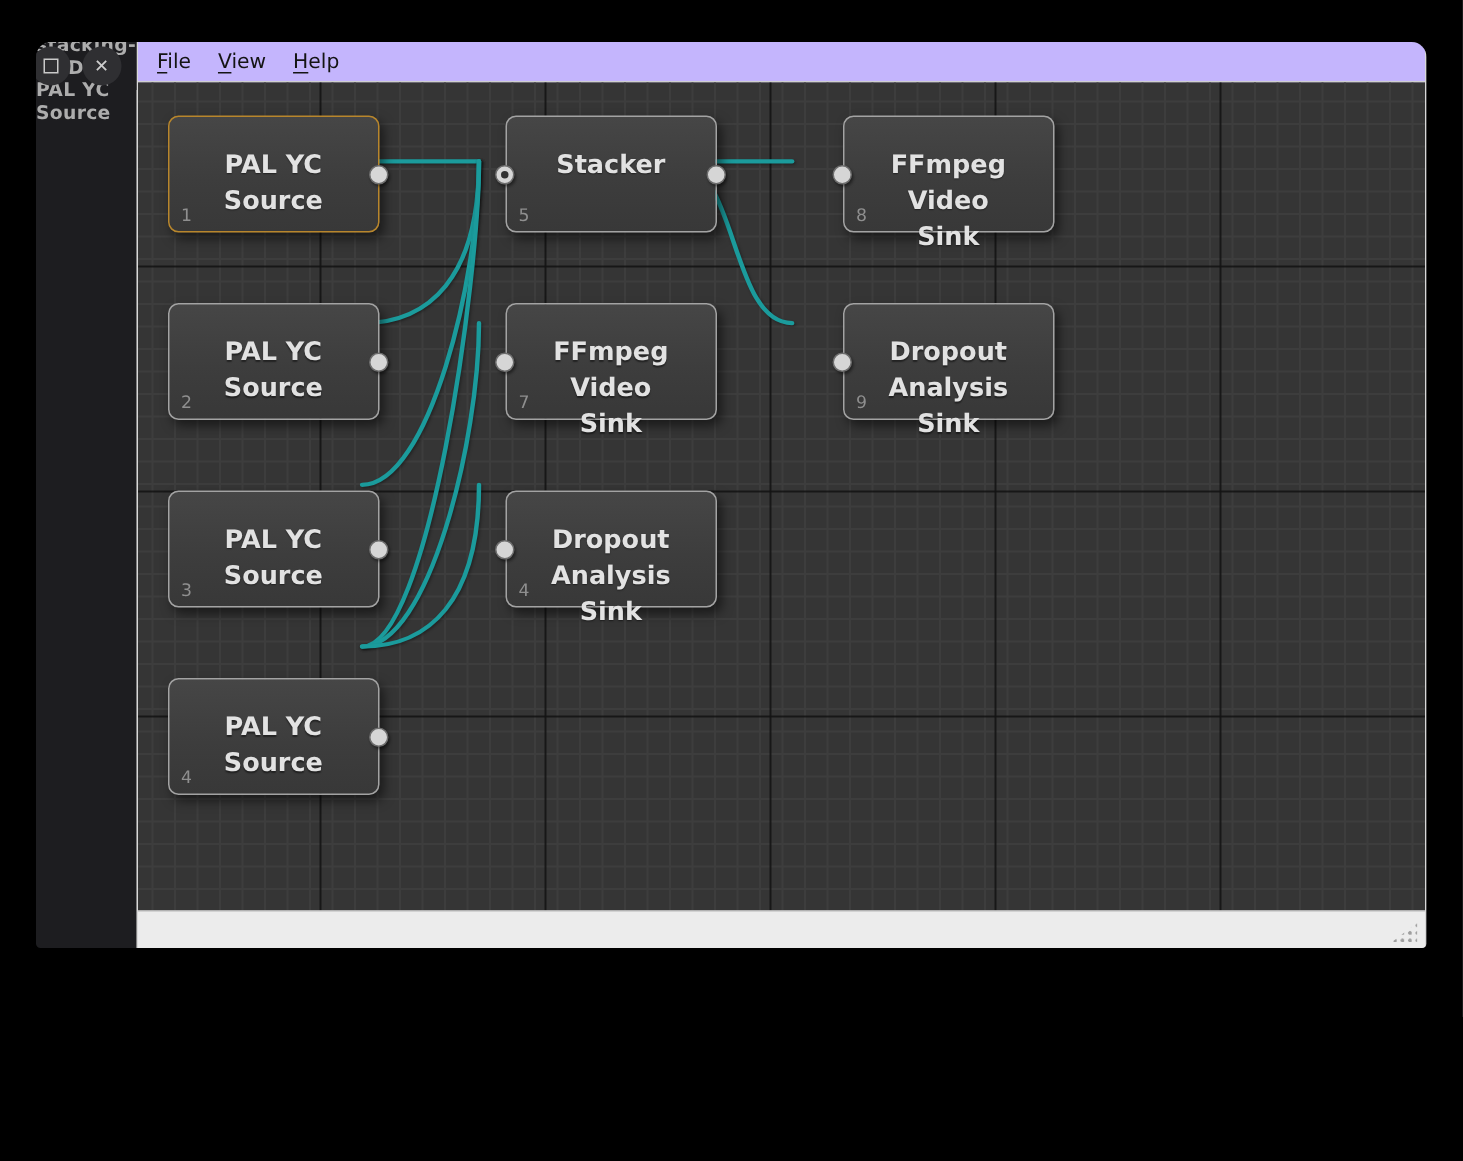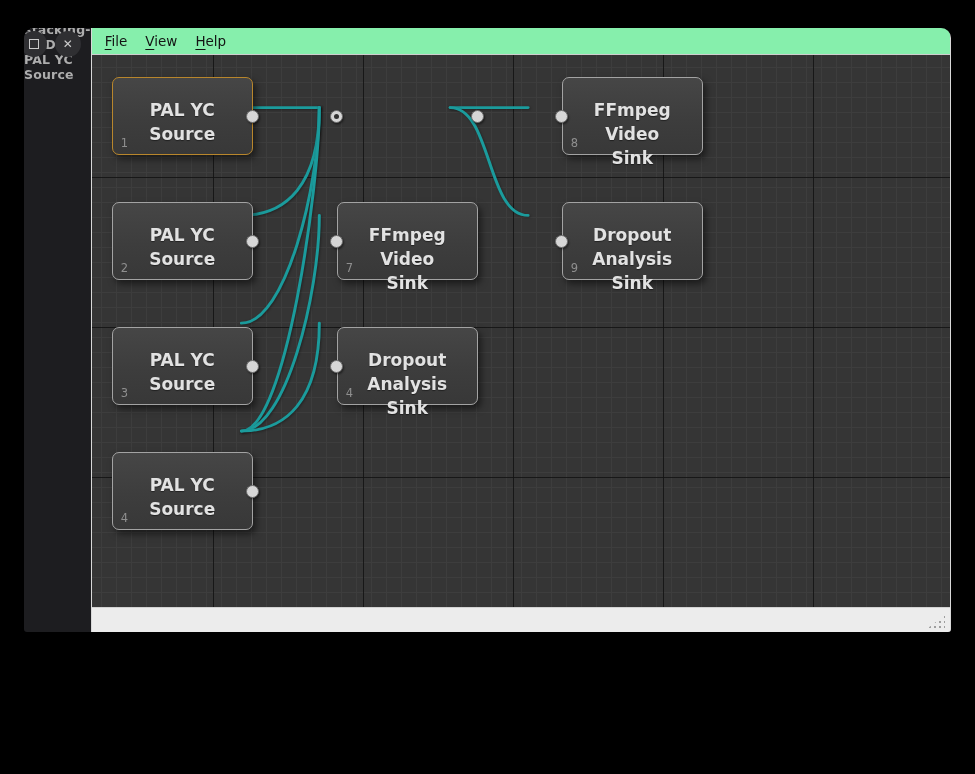--- a/index.html
+++ b/index.html
@@ -33,21 +33,21 @@
   .max-glyph{width:8px;height:8px;border:1.6px solid #c9c9c9;display:block;}
   .close-glyph{color:#cdcdcd;font-size:12px;font-weight:bold;line-height:1;}
   
   .window-body{
     flex:1 1 auto;display:flex;flex-direction:column;min-height:0;
     border-left:1px solid #d8d8d8;border-right:1px solid #d8d8d8;box-sizing:border-box;
     background:#353535;
   }
   
   .menubar{
-    height:26px;flex:0 0 26px;background:#86efac;
+    height:26px;flex:0 0 26px;background:#c4b5fd;
     display:flex;align-items:center;padding-left:4px;border-bottom:1px solid #cfcfcf;
   }
   .menu-item{
     font-size:13.5px;color:#141414;padding:2px 9px;cursor:default;
   }
   .menu-item u{text-decoration:underline;text-underline-offset:2.5px;text-decoration-thickness:1px;}
   
   .canvas{
     position:relative;flex:1 1 auto;overflow:hidden;
     background-color:#353535;
@@ -147,20 +147,24 @@
         <div class="node" style="left: 20px; top: 272px; width: 141px; height: 78px;">
           <div class="node-title">PAL YC Source</div>
           <div class="node-number">3</div>
         </div>
         <div class="port" style="left: 154.5px; top: 304.5px;"></div>
         <div class="node" style="left: 20px; top: 397px; width: 141px; height: 78px;">
           <div class="node-title">PAL YC Source</div>
           <div class="node-number">4</div>
         </div>
         <div class="port" style="left: 154.5px; top: 429.5px;"></div>
+        <div class="node" style="left: 245px; top: 22px; width: 141px; height: 78px;">
+          <div class="node-title">Stacker</div>
+          <div class="node-number">5</div>
+        </div>
         <div class="port ring" style="left: 238.5px; top: 54.5px;"></div>
         <div class="port" style="left: 379.5px; top: 54.5px;"></div>
         <div class="node" style="left: 245px; top: 147px; width: 141px; height: 78px;">
           <div class="node-title">FFmpeg Video
 Sink</div>
           <div class="node-number">7</div>
         </div>
         <div class="port" style="left: 238.5px; top: 179.5px;"></div>
         <div class="node" style="left: 245px; top: 272px; width: 141px; height: 78px;">
           <div class="node-title">Dropout Analysis

